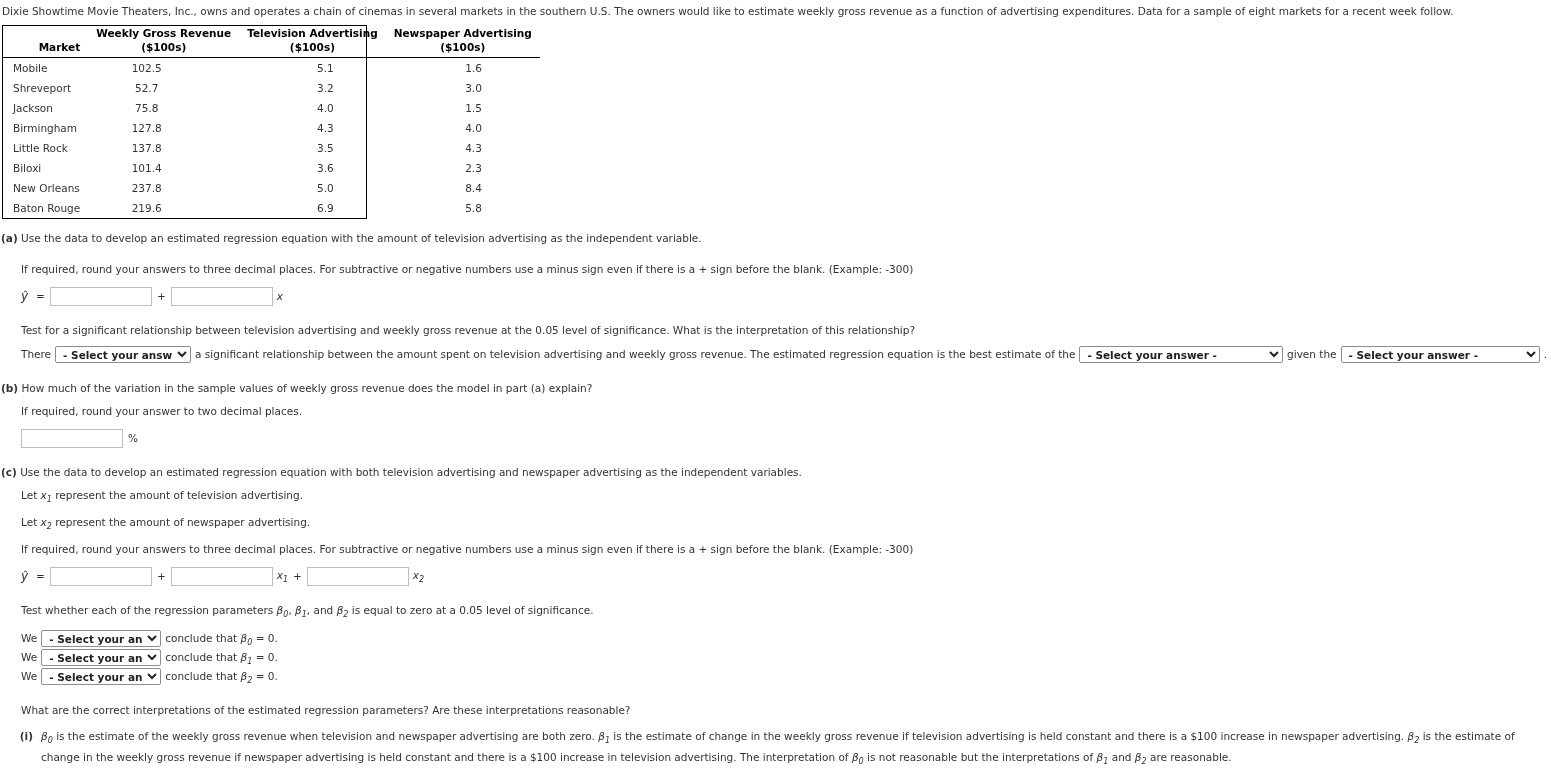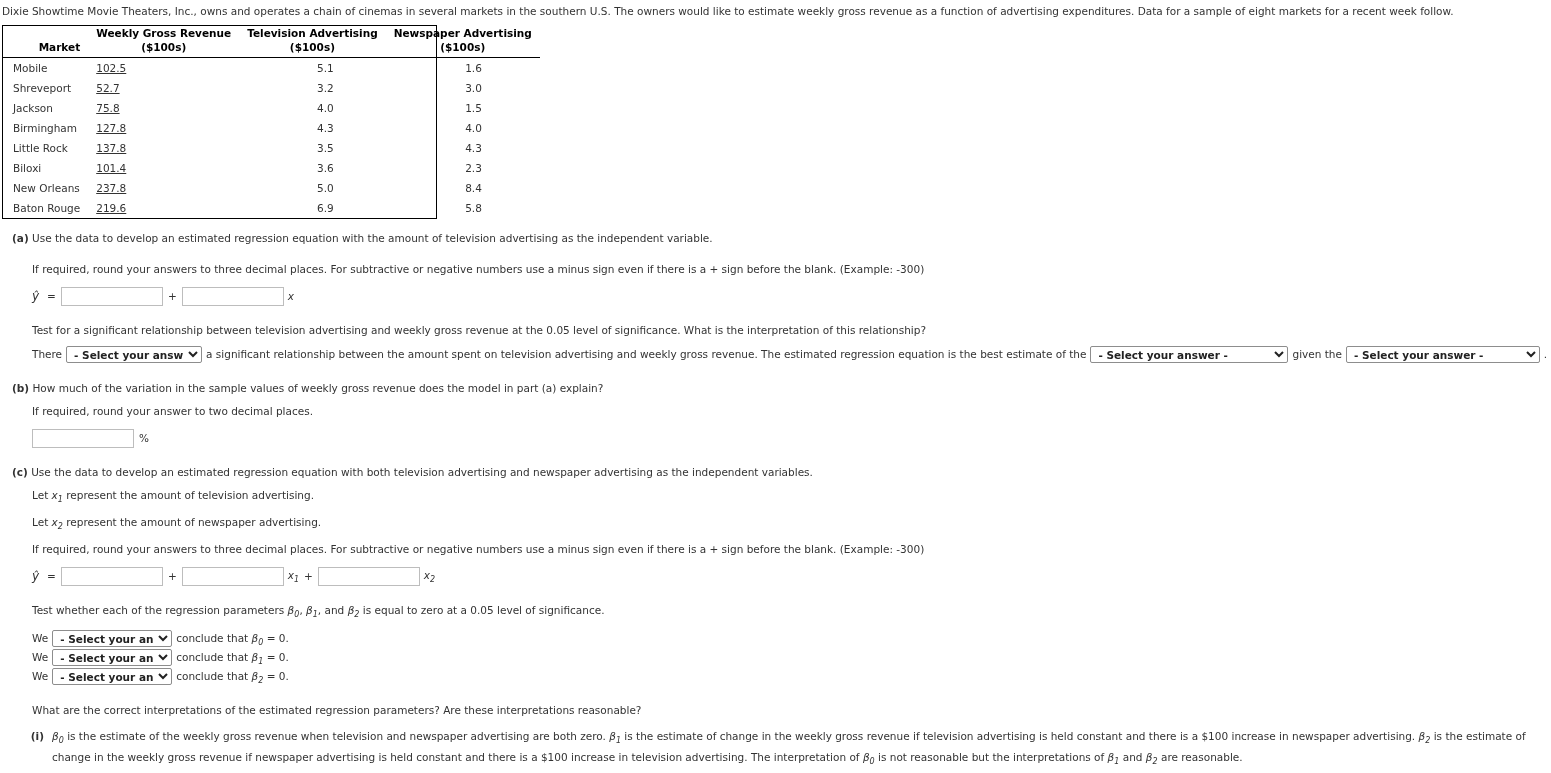--- a/index.html
+++ b/index.html
@@ -25,21 +25,21 @@
     font-size: 10.5px;
     color: #333;
     padding: 4px 17px 0 2px;
     line-height: 14px;
     white-space: nowrap;
   }
 
   
   .table-wrap {
     margin: 7px 0 0 2px;
-    width: 435px;
+    width: 365px;
     border: 1px solid #000;
     box-sizing: border-box;
   }
   table.data {
     border-collapse: collapse;
     width: 100%;
     font-size: 10.5px;
   }
   table.data th {
     font-weight: bold;
@@ -62,36 +62,35 @@
     padding: 4px 8px 4px 8px;
     color: #333;
     white-space: nowrap;
   }
   table.data td.market {
     text-align: left;
     padding-left: 10px;
     width: 92px;
   }
   table.data td.num {
-    text-align: left;
+    text-align: center;
     padding-right: 42px;
-    text-decoration: underline;
   }
   table.data td.num2 {
     text-align: right;
     padding-right: 52px;
   }
   table.data td.num3 {
     text-align: right;
     padding-right: 58px;
   }
 
   
   .q {
-    margin-left: 12px;
+    margin-left: 1px;
   }
   .q-label {
     font-weight: bold;
     color: #333;
   }
   .q-line {
     line-height: 15px;
     white-space: nowrap;
     color: #333;
   }

